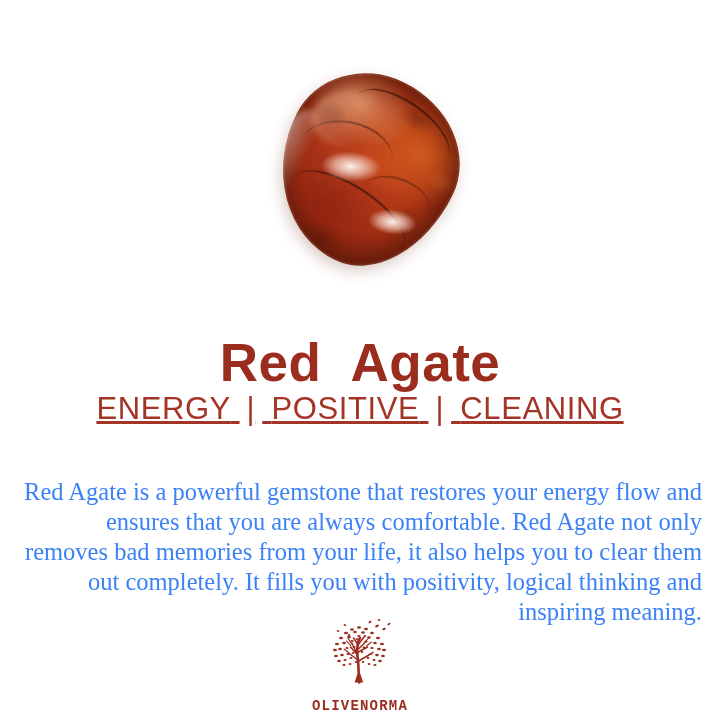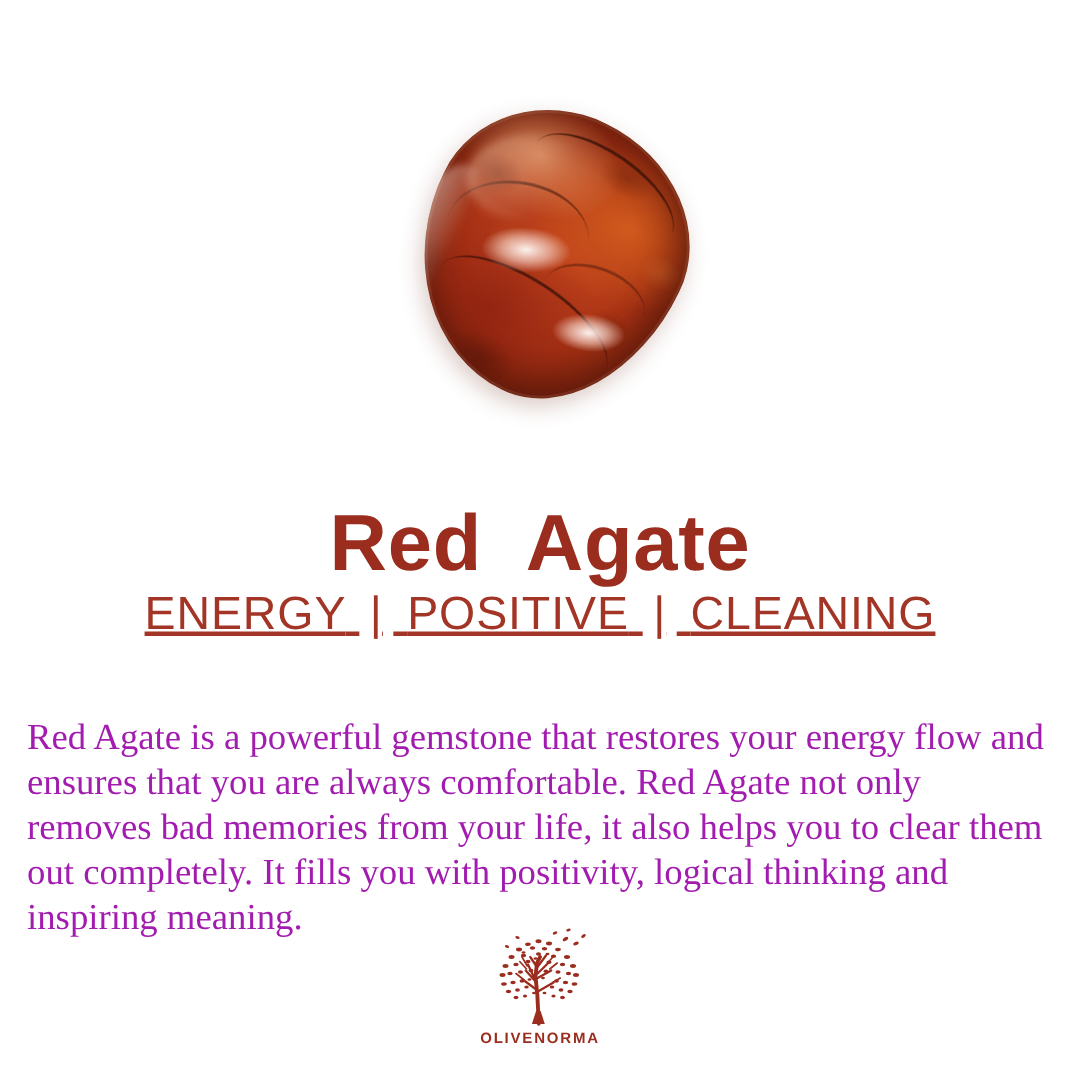--- a/index.html
+++ b/index.html
@@ -158,47 +158,47 @@
     padding: 0 7px;
     font-weight: 300;
   }
 
   
   .body-copy {
     position: absolute;
     left: 18px;
     top: 452px;
     width: 684px;
-    text-align: left;
+    text-align: right;
     font-family: "Liberation Serif", "DejaVu Serif", serif;
     font-size: 24.5px;
     font-weight: 400;
-    color: #a21caf;
+    color: #3b82f6;
     line-height: 30px;
   }
 
   
   .brand {
     position: absolute;
     left: 0;
     top: 618px;
     width: 720px;
     text-align: center;
   }
   .brand-mark {
     display: block;
     margin: 0 auto;
     width: 78px;
     height: 66px;
   }
   .brand-name {
     display: block;
-    margin-top: 3px;
-    font-family: Liberation Sans, sans-serif;
-    font-size: 10px;
+    margin-top: 14px;
+    font-family: Liberation Mono, monospace;
+    font-size: 14px;
     font-weight: 700;
     letter-spacing: 1.2px;
     color: #9b2d1f;
   }
 </style>
 </head>
 <body>
 
 <div class="page">
 

